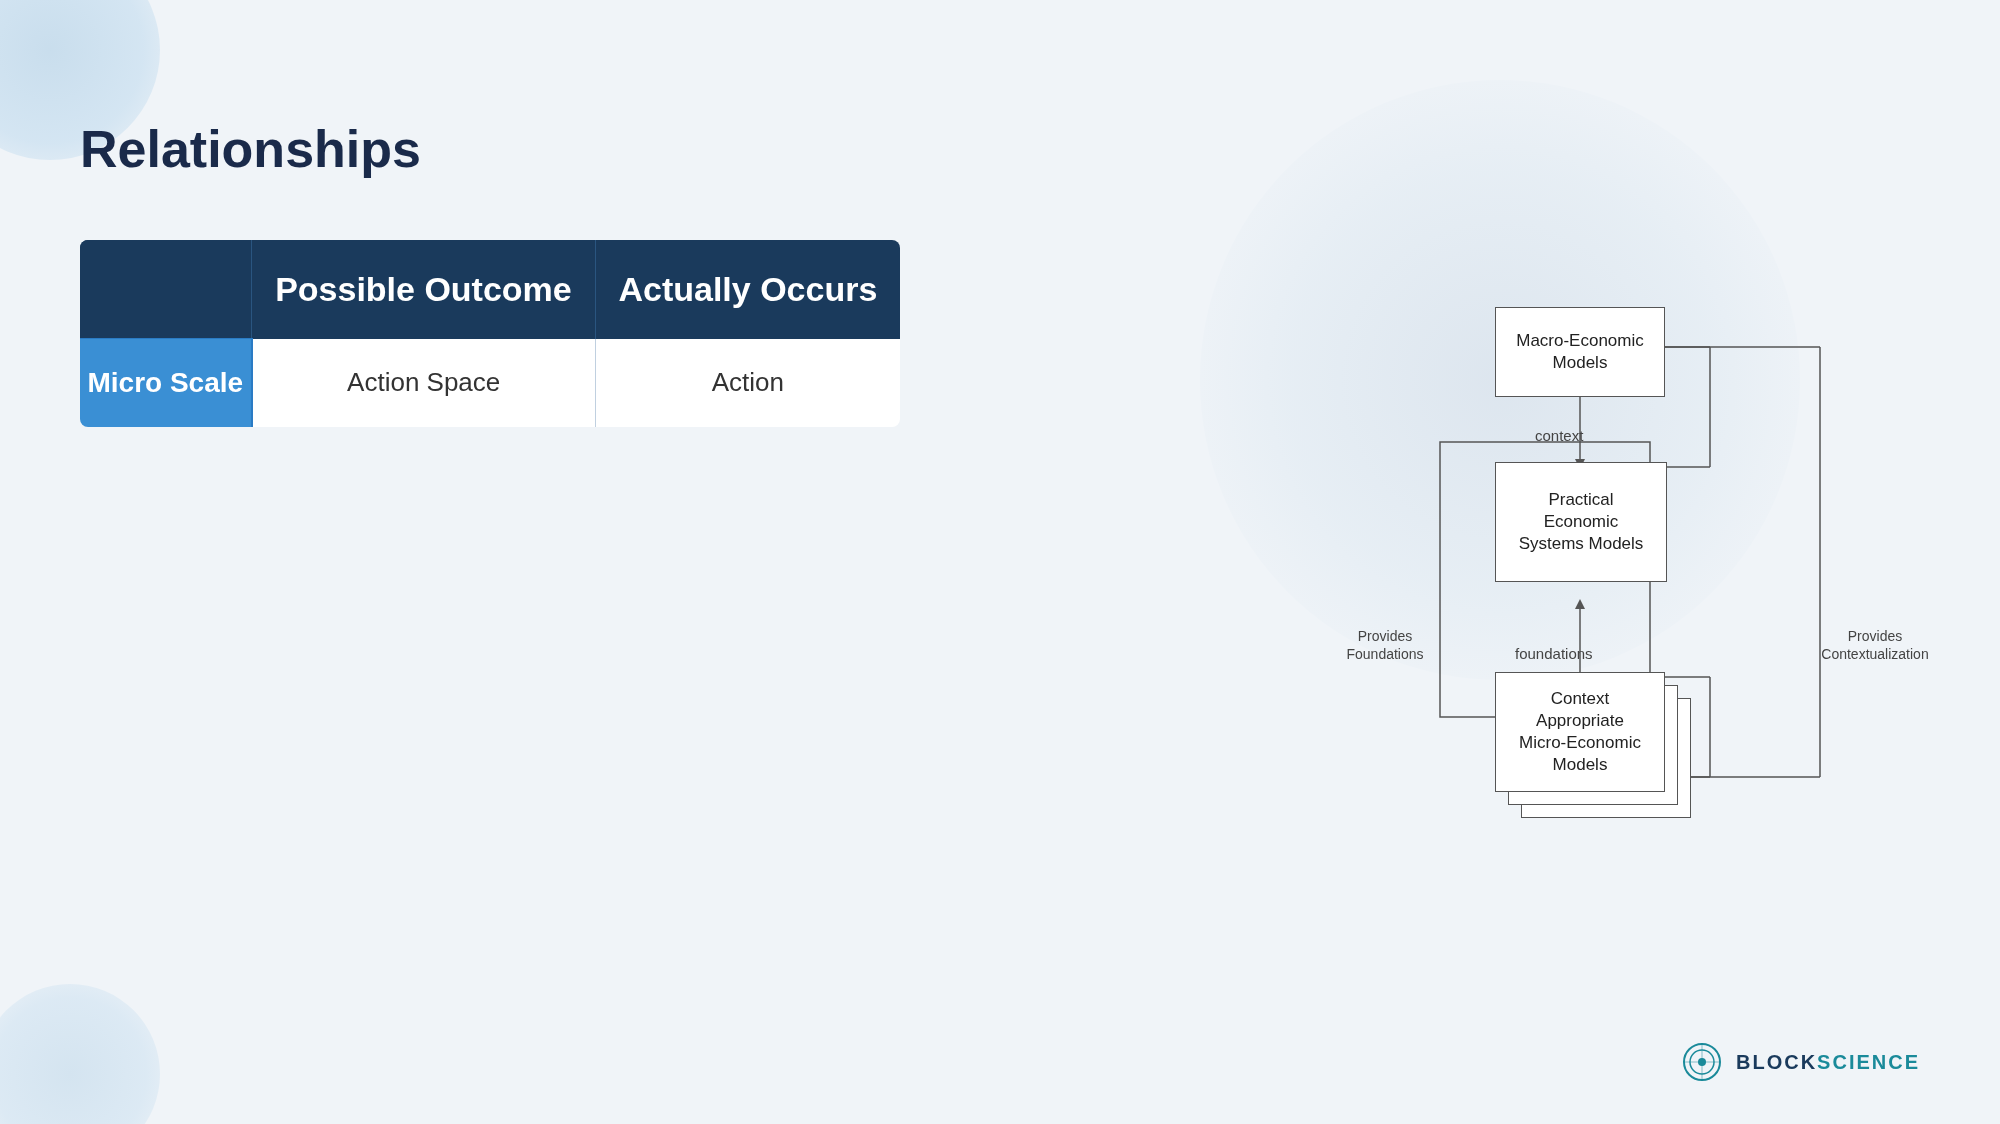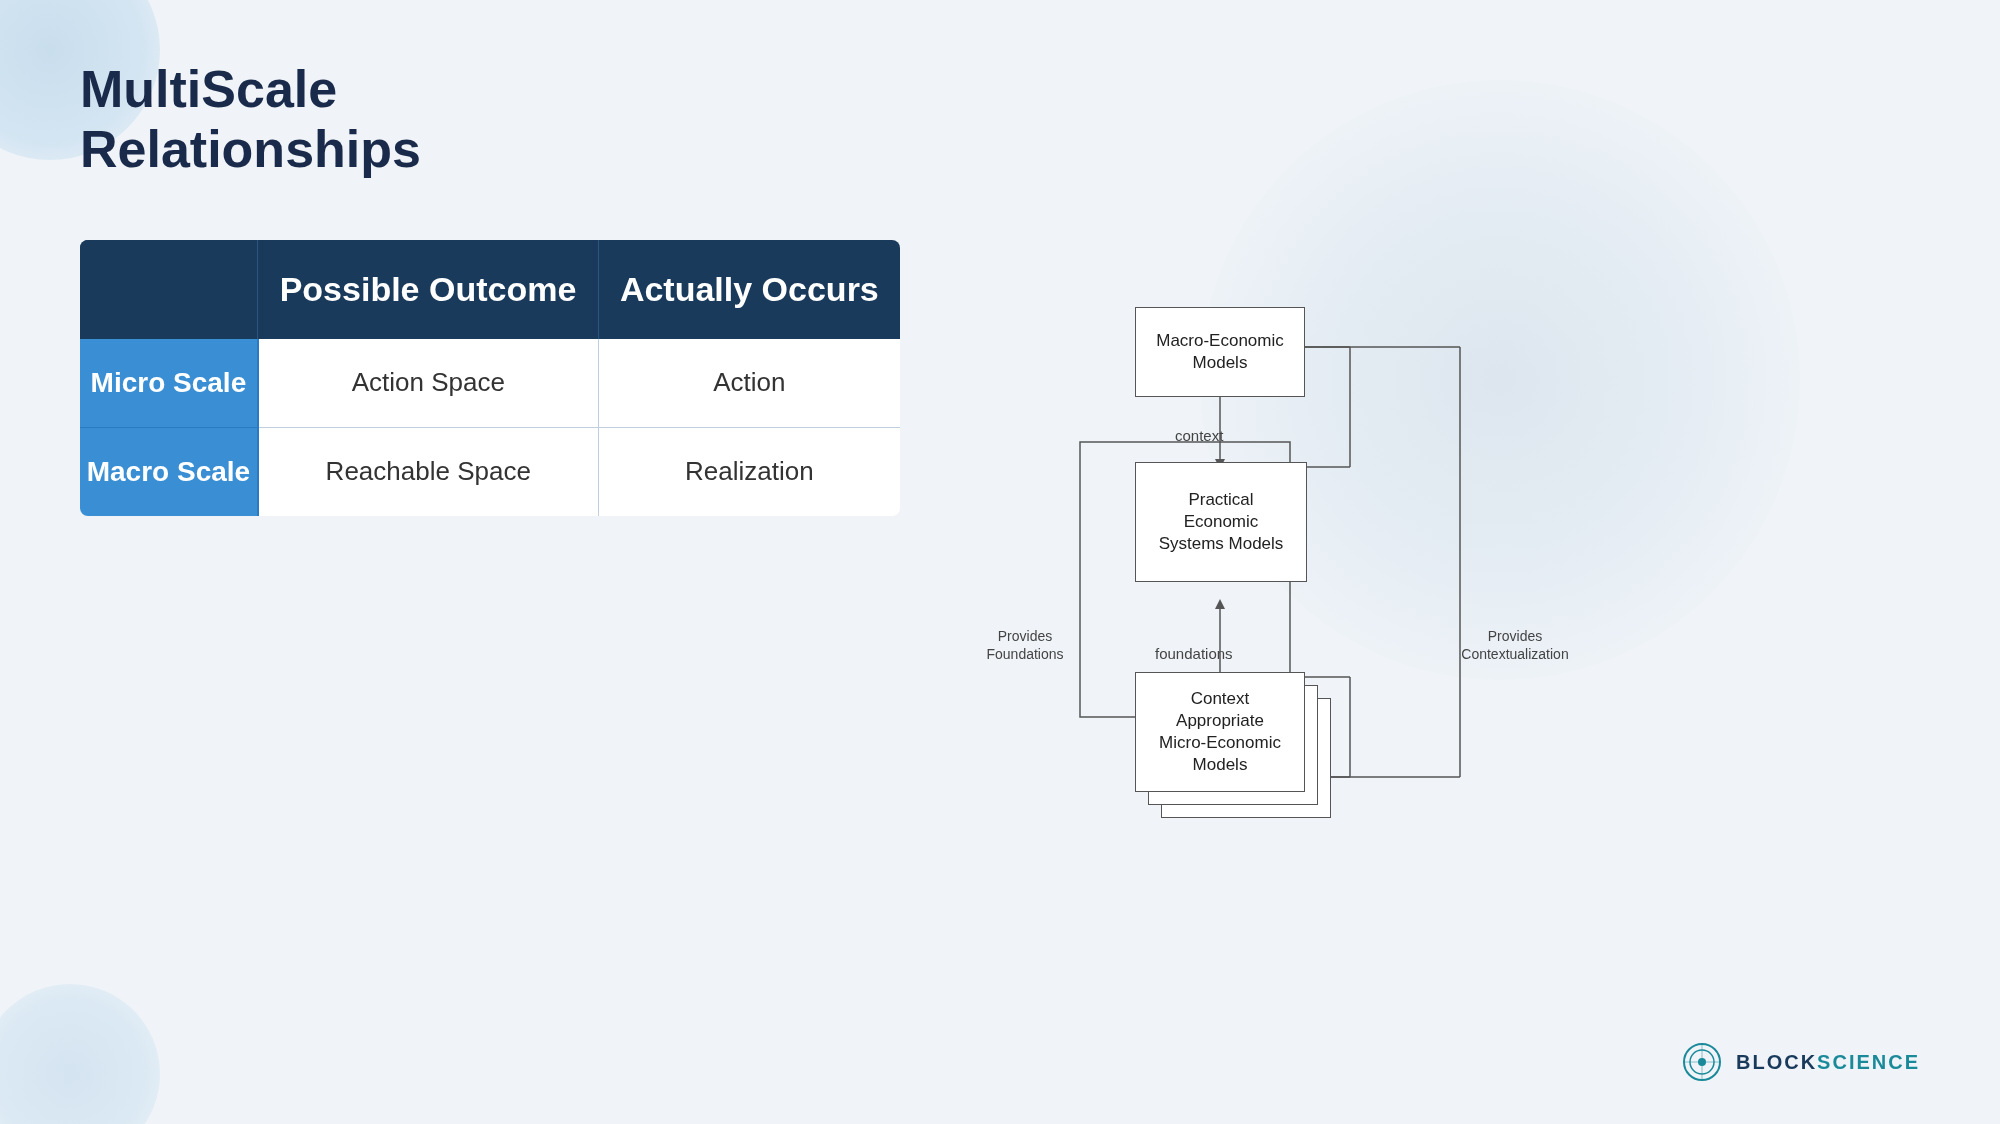--- a/index.html
+++ b/index.html
@@ -139,21 +139,21 @@
 
     tbody tr:last-child td:first-child {
       border-top: 1px solid #2a7bc4;
     }
 
     
     .right-panel {
       flex: 1;
       display: flex;
       align-items: center;
-      justify-content: flex-start;
+      justify-content: flex-end;
       padding-top: 30px;
     }
 
     .diagram {
       position: relative;
       width: 580px;
       height: 580px;
     }
 
     
@@ -296,45 +296,40 @@
 
 <div class="bg-circle-top-left"></div>
 <div class="bg-circle-bottom-left"></div>
 <div class="bg-circle-right"></div>
 
 <div class="content">
 
   <div class="left-panel">
     <div class="page-title">
       <h1>
-        <span>MultiScale</span><br>
+        <br>
         <span>Relationships</span>
       </h1>
     </div>
 
     <div class="table-container">
       <table>
         <thead>
           <tr>
             <th></th>
             <th>Possible Outcome</th>
             <th>Actually Occurs</th>
           </tr>
         </thead>
         <tbody>
           <tr>
             <td>Micro Scale</td>
             <td>Action Space</td>
             <td>Action</td>
           </tr>
-          <tr>
-            <td>Macro Scale</td>
-            <td>Reachable Space</td>
-            <td>Realization</td>
-          </tr>
         </tbody>
       </table>
     </div>
   </div>
 
   <div class="right-panel">
     <div class="diagram">
 
       <svg class="diagram-svg" viewBox="0 0 580 580">
 

